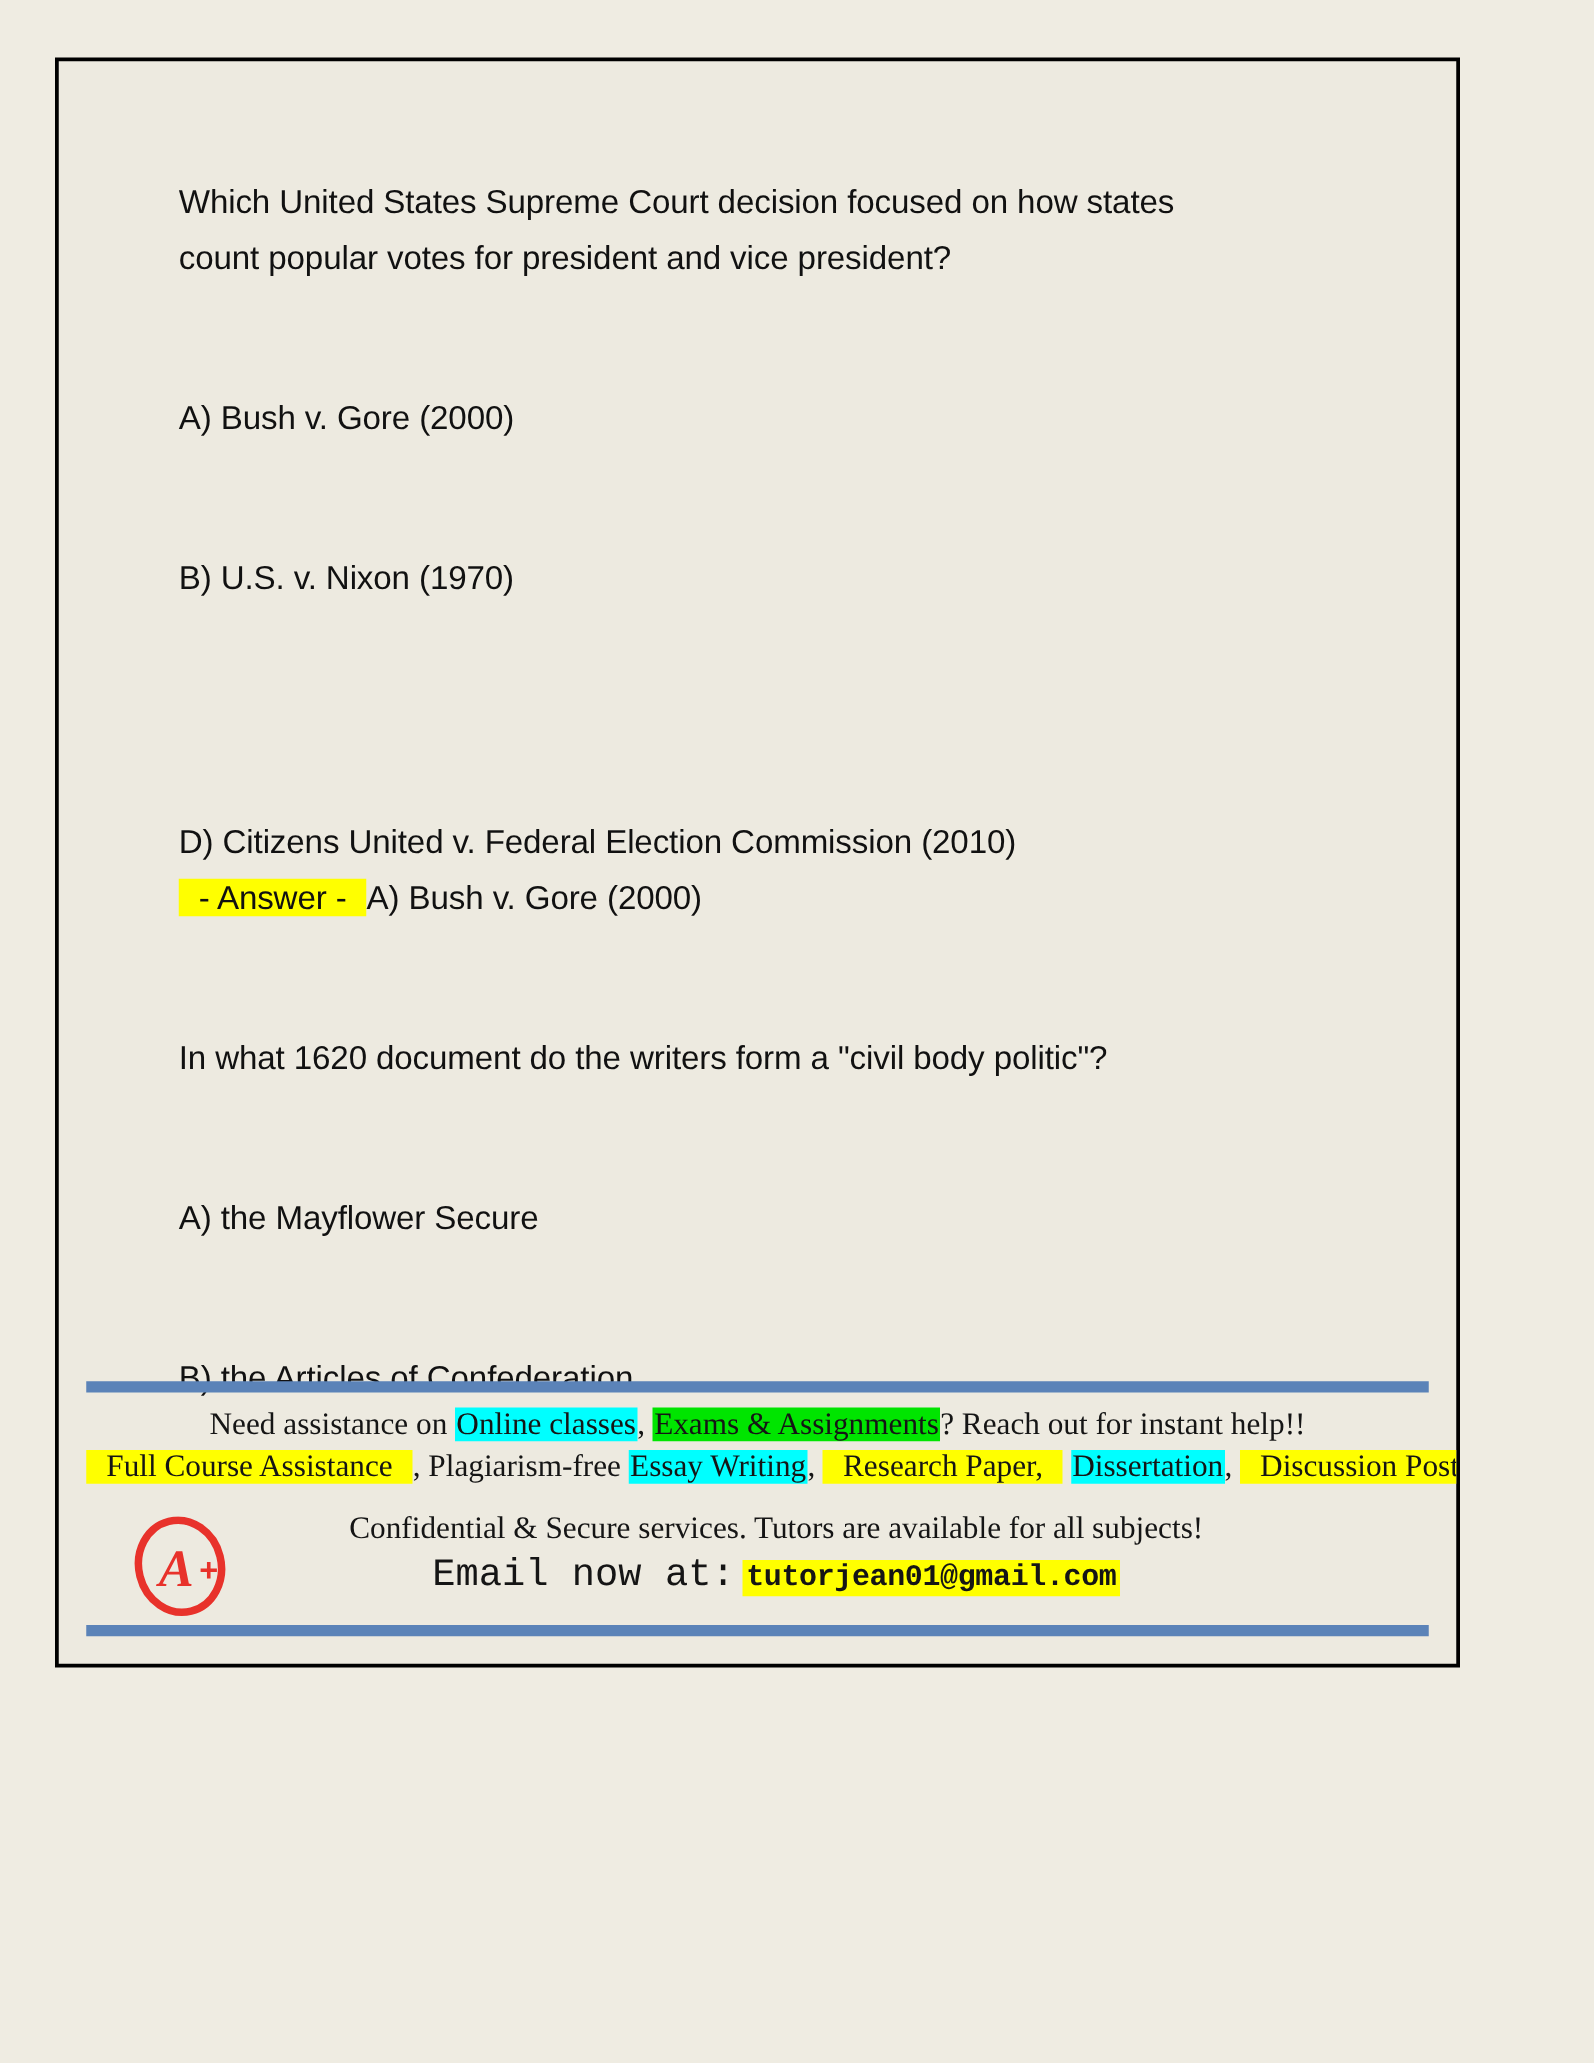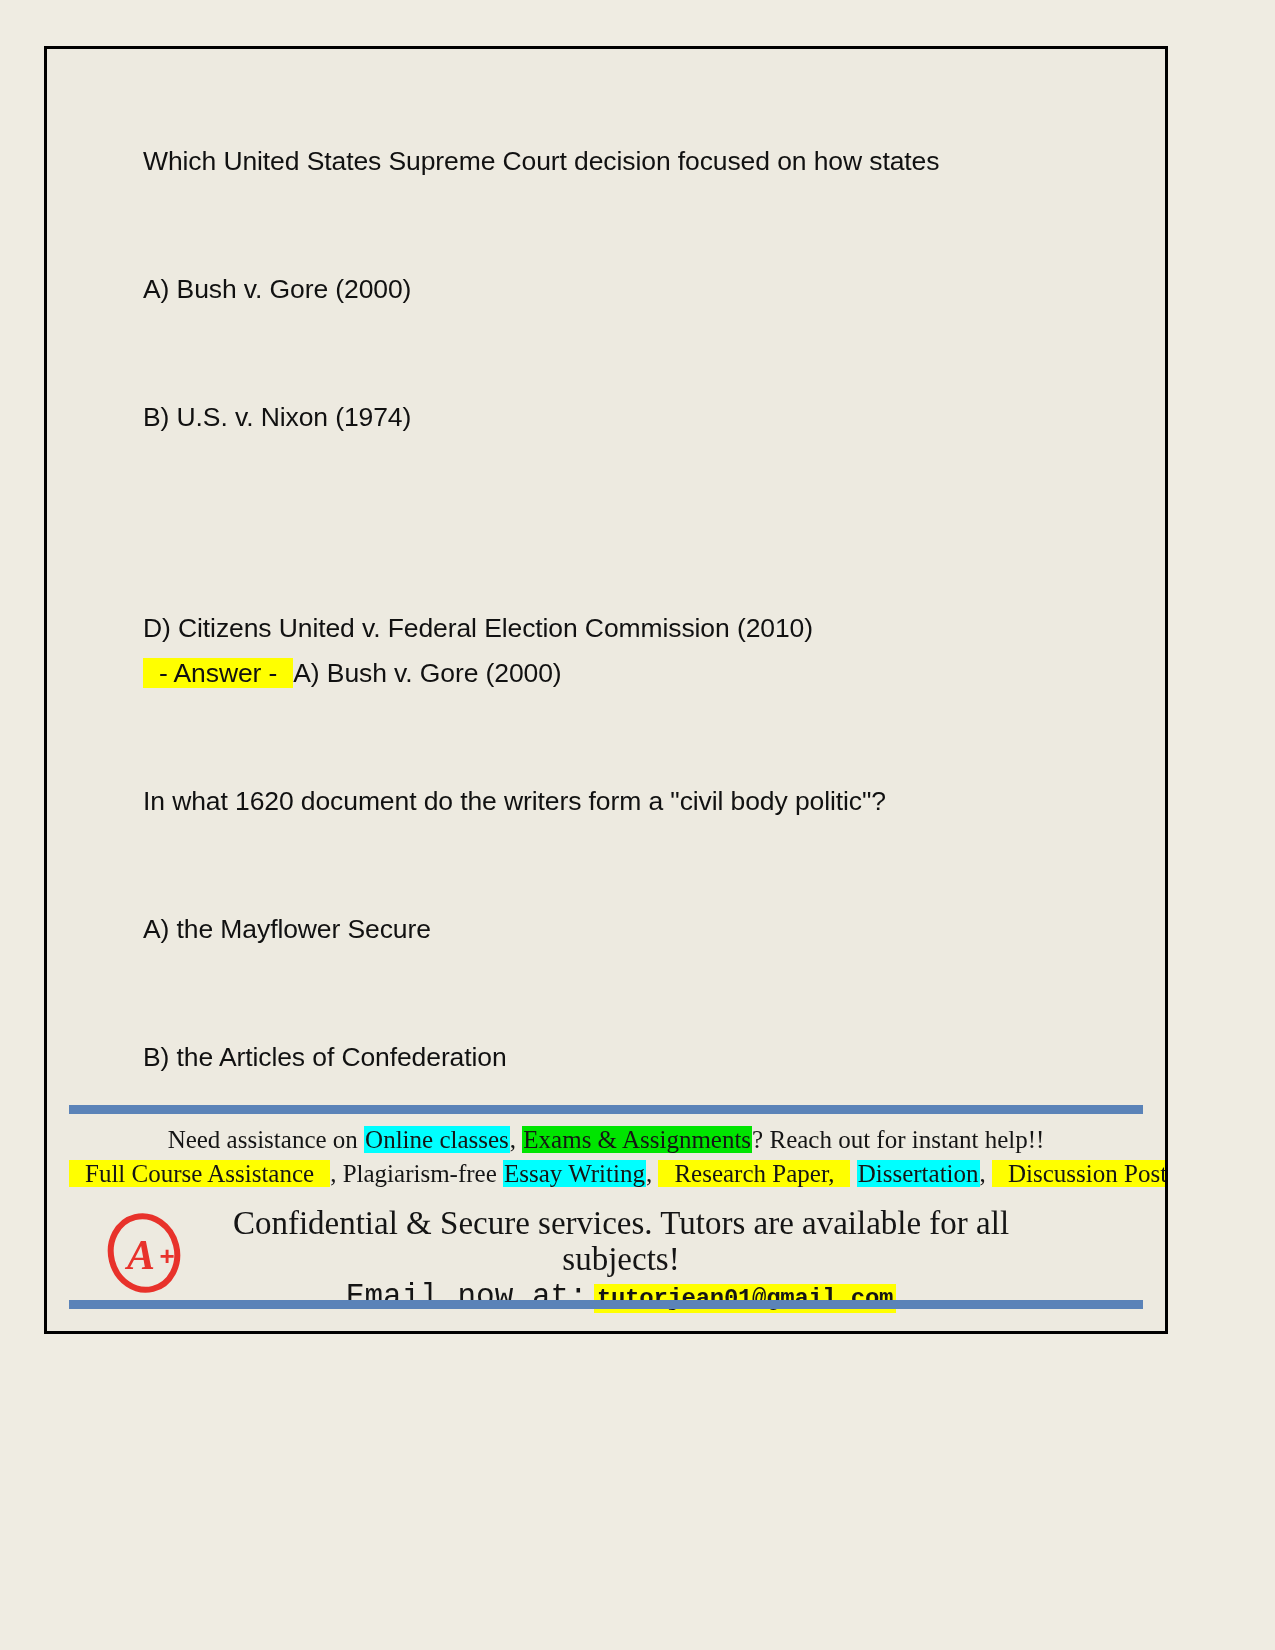--- a/index.html
+++ b/index.html
@@ -119,21 +119,21 @@
   }
 
   .contact-text {
     flex: 1 1 auto;
     text-align: center;
     font-family: "Liberation Serif", serif;
     color: #151515;
     padding-right: 120px;
   }
   .contact-line1 {
-    font-size: 33px;
+    font-size: 25px;
     line-height: 36px;
   }
   .contact-line2 {
     font-size: 25px;
     line-height: 40px;
   }
   .email {
     font-family: Liberation Mono, monospace;
     font-weight: bold;
     font-size: 24px;
@@ -148,27 +148,28 @@
 </style>
 </head>
 <body>
 
 <div class="page">
 
   <div class="quiz">
 
     <div class="q-block">
       <div class="q-line">Which United States Supreme Court decision focused on how states</div>
+      <div class="q-line">count popular votes for president and vice president?</div>
     </div>
 
     <div class="spacer-lg"></div>
     <div class="q-line">A) Bush v. Gore (2000)</div>
 
     <div class="spacer-md"></div>
-    <div class="q-line">B) U.S. v. Nixon (1974)</div>
+    <div class="q-line">B) U.S. v. Nixon (1970)</div>
 
     <div class="spacer-md"></div>
 
     <div class="spacer-md"></div>
     <div class="q-line">D) Citizens United v. Federal Election Commission (2010)</div>
 
     <div class="q-line"><span class="hl-yellow">- Answer -</span><span>A) Bush v. Gore (2000)</span></div>
 
     <div class="spacer-md"></div>
     <div class="q-line">In what 1620 document do the writers form a "civil body politic"?</div>

